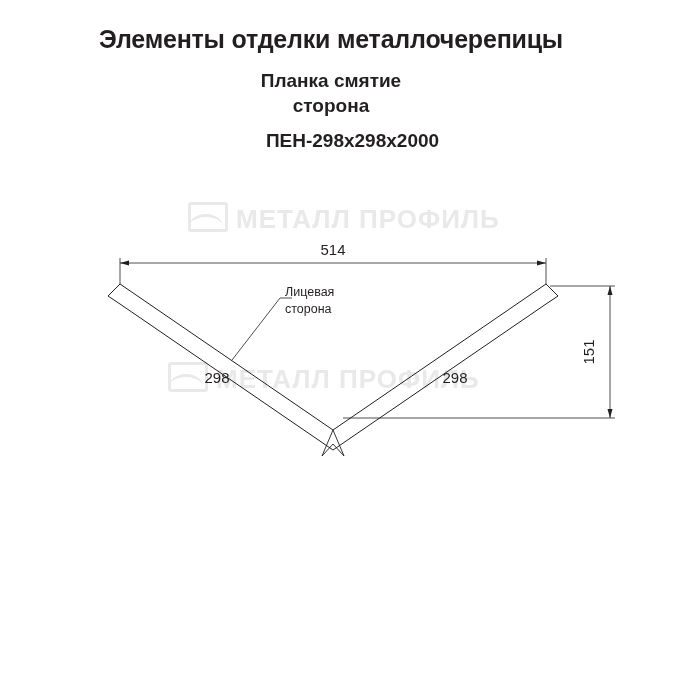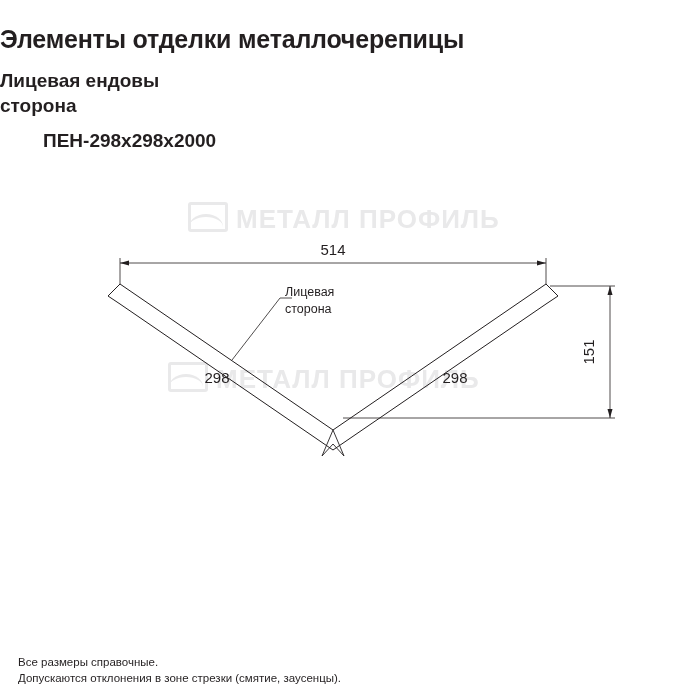--- a/index.html
+++ b/index.html
@@ -17,20 +17,22 @@
   }
   .page {
     position: absolute;
     inset: 0;
   }
   .title-block {
     position: absolute;
     top: 24px;
     left: 0;
     width: 640px;
+    text-align: center;
+    padding-left: 11px;
   }
   .main-title {
     font-size: 25px;
     font-weight: bold;
     letter-spacing: -0.2px;
     line-height: 30px;
   }
   .sub-title {
     margin-top: 14px;
     font-size: 19px;
@@ -116,21 +118,21 @@
   .wm2 { top: 182px; left: 152px; }
 </style>
 </head>
 <body>
 
 <div class="page">
 
   <div class="title-block">
     <div class="main-title">Элементы отделки металлочерепицы</div>
     <div class="sub-title">
-      <div>Лицевая ендовы</div>
+      <div>Планка смятие</div>
       <div>сторона</div>
     </div>
     <div class="code-title">ПЕН-298х298х2000</div>
   </div>
 
   <div class="watermark-layer">
     <div class="wm wm1">
       <span class="wm-ico"></span><span>МЕТАЛЛ ПРОФИЛЬ</span>
     </div>
     <div class="wm wm2">
@@ -181,18 +183,14 @@
       <line x1="550" y1="106" x2="615" y2="106"></line>
       <line x1="343" y1="238" x2="615" y2="238"></line>
       <line x1="610" y1="106" x2="610" y2="238"></line>
       <path d="M610 106 L607.5 115 L612.5 115 Z" fill="#231f20" stroke="none"></path>
       <path d="M610 238 L607.5 229 L612.5 229 Z" fill="#231f20" stroke="none"></path>
     </g>
     <text class="dim-label" x="594" y="172" text-anchor="middle" transform="rotate(-90 594 172)">151</text>
 
   </svg>
 
-  <div class="footer">
-    <div>Все размеры справочные.</div>
-    <div>Допускаются отклонения в зоне стрезки (смятие, заусенцы).</div>
-  </div>
 
 </div>
 
 </body></html>

